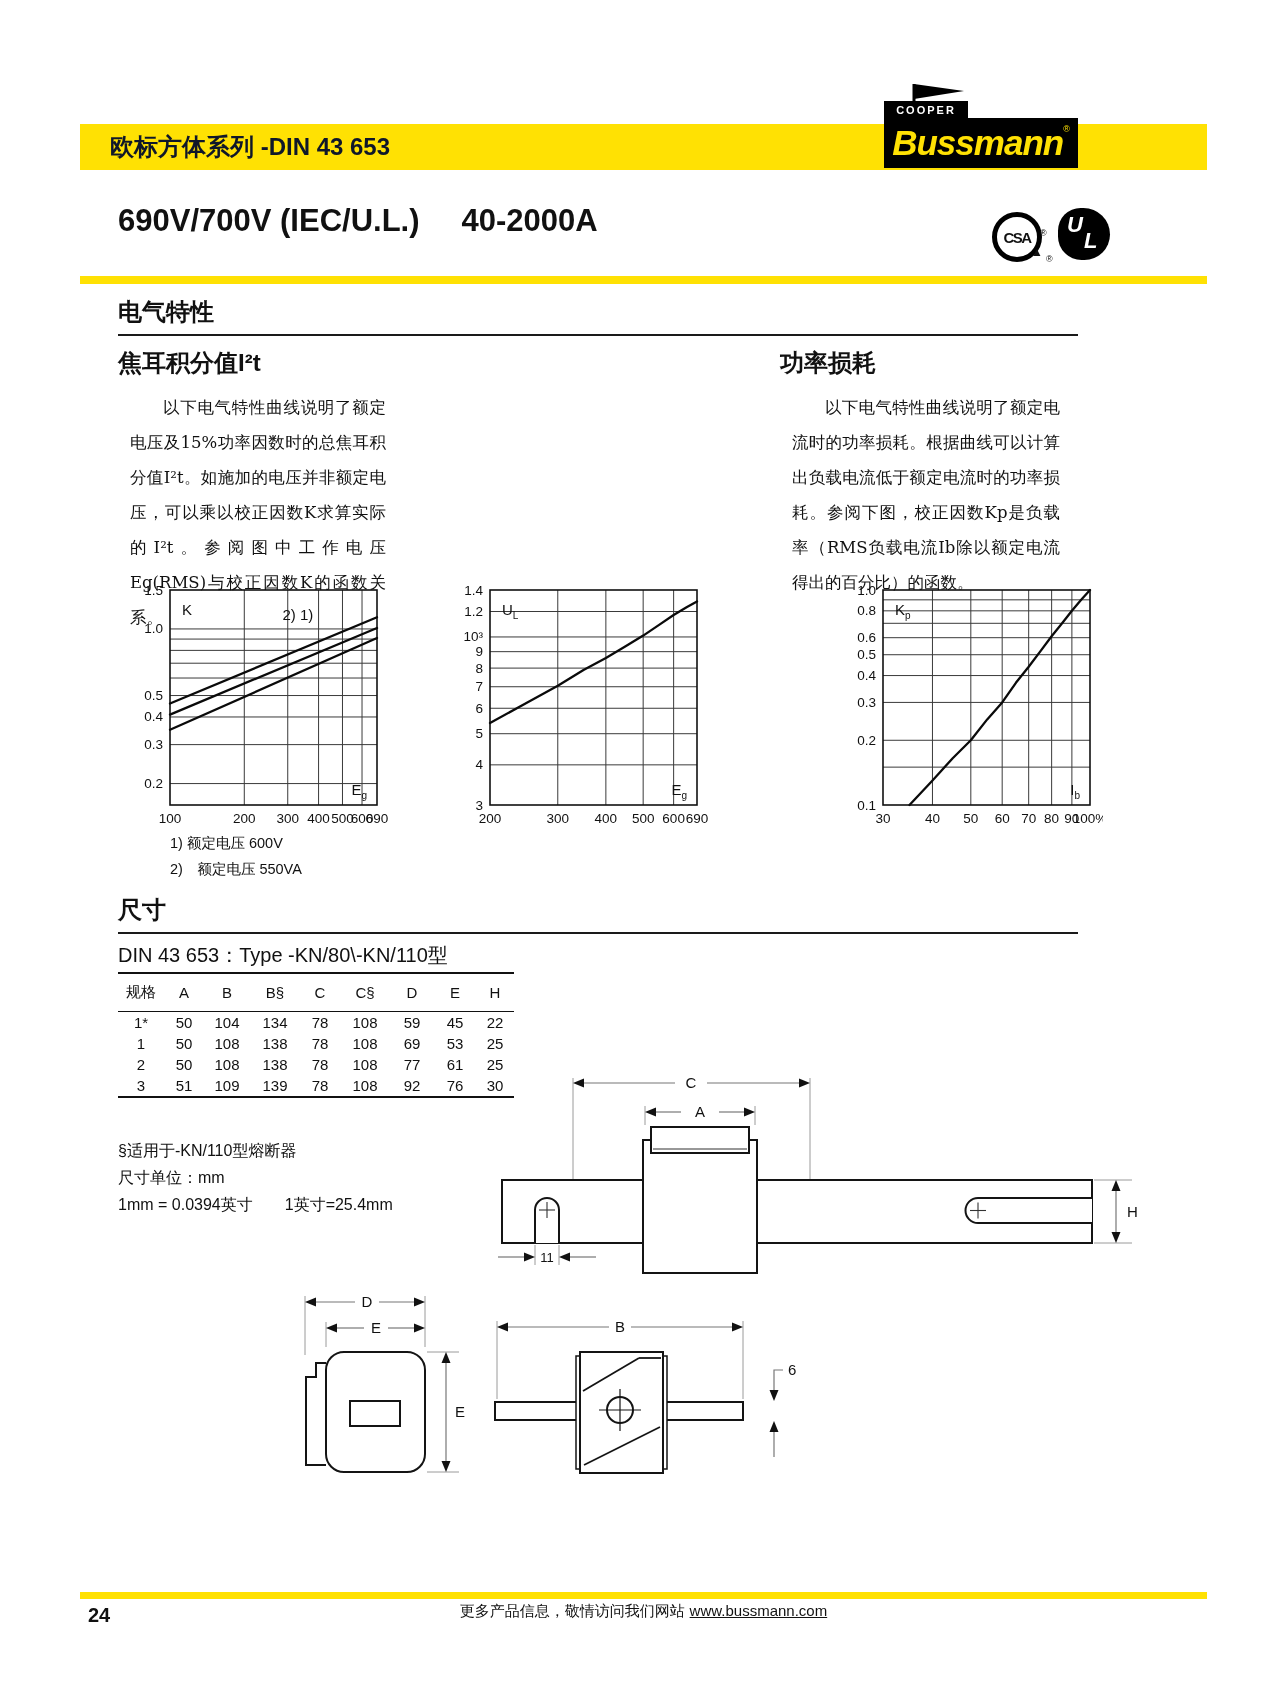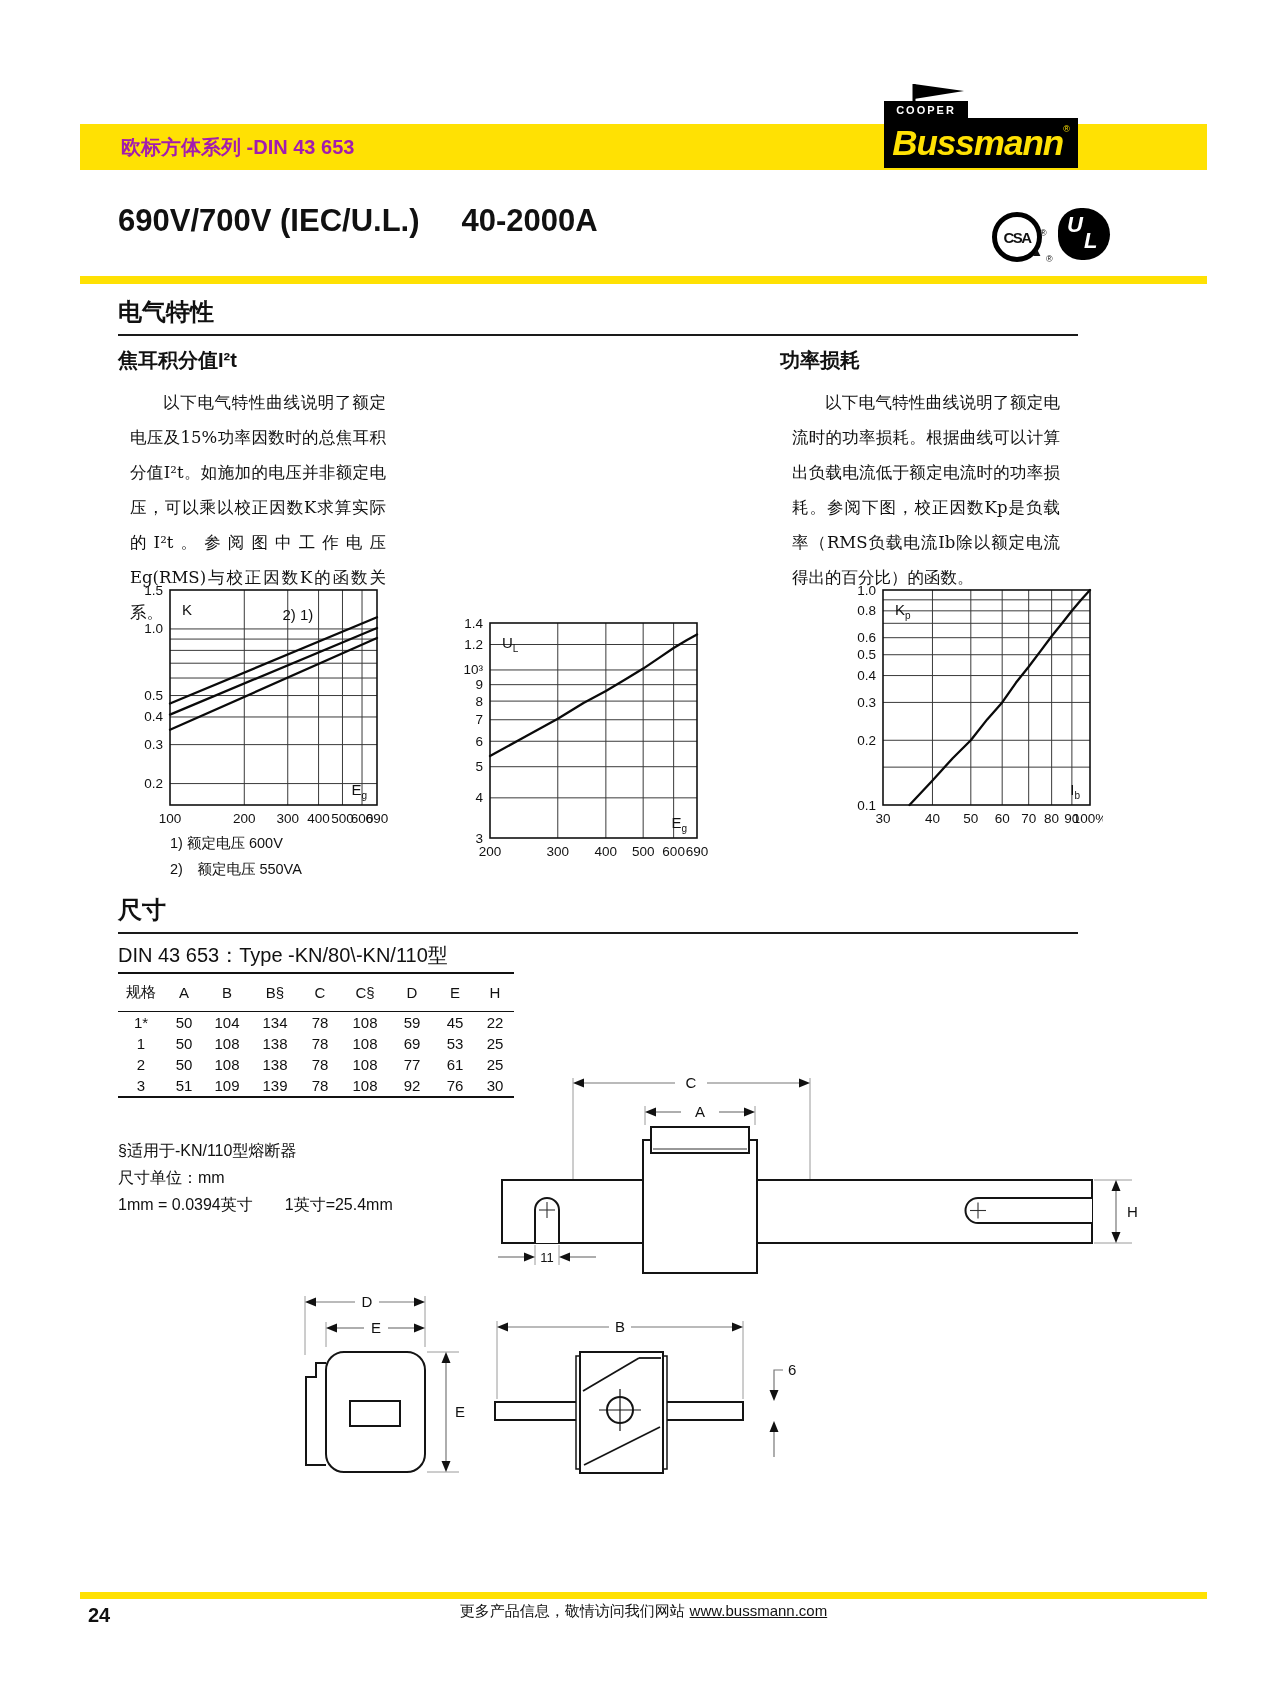--- a/index.html
+++ b/index.html
@@ -2,21 +2,21 @@
 <html><head>
 <meta charset="utf-8">
 <style>
   html,body{margin:0;padding:0;background:#ffffff;}
   .page{position:relative;width:1287px;height:1689px;background:#fff;overflow:hidden;
         font-family:"Liberation Sans","DejaVu Sans",sans-serif;color:#111;}
   .abs{position:absolute;}
 
   
   .topbar{position:absolute;left:80px;top:124px;width:1127px;height:46px;background:#FFE103;}
-  .topbar span{display:block;padding-left:41px;line-height:46px;font-size:20px;font-weight:bold;color:#a21caf;}
+  .topbar span{display:block;padding-left:30px;line-height:46px;font-size:24px;font-weight:bold;color:#0f172a;}
   .brandbox{position:absolute;left:884px;top:118px;width:194px;height:50px;background:#000;
             display:flex;align-items:center;justify-content:center;}
   .brandbox .bm{color:#FFE103;font-size:35px;font-weight:bold;font-style:italic;letter-spacing:-1px;}
   .brandbox .reg{color:#FFE103;font-size:9px;align-self:flex-start;margin-top:6px;}
   .pagetitle{position:absolute;left:118px;top:203px;font-size:31px;font-weight:bold;letter-spacing:0;}
   .pagetitle .gap{display:inline-block;width:42px;}
   .yellowline{position:absolute;left:80px;top:276px;width:1127px;height:8px;background:#FFE103;}
 
   
   .csa{position:absolute;left:992px;top:212px;width:40px;height:40px;border:5px solid #000;border-radius:50%;
@@ -27,21 +27,21 @@
           color:#fff;font-weight:bold;font-style:italic;}
   .ulmark .u{position:absolute;left:9px;top:4px;font-size:22px;}
   .ulmark .l{position:absolute;left:26px;top:20px;font-size:22px;}
 
   
   .secline{position:absolute;height:2px;background:#1a1a1a;}
   .sectitle{position:absolute;font-size:24px;font-weight:bold;text-align:center;}
 
   
   .col{position:absolute;top:347px;}
-  .col h3{margin:0 0 10px 0;font-size:20px;font-weight:bold;font-family:"Liberation Sans",sans-serif;}
+  .col h3{margin:0 0 10px 0;font-size:24px;font-weight:bold;font-family:"Liberation Sans",sans-serif;}
   .col p{margin:12px;font-size:16.5px;line-height:2.12;text-align:justify;text-indent:2em;
          font-family:"DejaVu Serif","Liberation Serif",serif;}
 
   
   .chart{position:absolute;}
   .chart text{font-family:"Liberation Sans",sans-serif;fill:#111;}
   .chart .tick{font-size:13.5px;}
   .chart .axlabel{font-size:15px;}
   .footnotes{position:absolute;left:170px;top:830px;font-size:14.5px;line-height:26px;}
 
@@ -144,21 +144,21 @@
         <text x="214.4825031048102" y="239" text-anchor="middle" class="tick">500</text>
         <text x="234.02179582485465" y="239" text-anchor="middle" class="tick">600</text>
         <text x="249" y="239" text-anchor="middle" class="tick">690</text>
         <polyline points="42.0,119.5 249.0,33.2" fill="none" stroke="#0a0a0a" stroke-width="2.3" stroke-linejoin="round" stroke-linecap="round"></polyline>
         <polyline points="42.0,130.6 249.0,44.0" fill="none" stroke="#0a0a0a" stroke-width="2.3" stroke-linejoin="round" stroke-linecap="round"></polyline>
         <polyline points="42.0,145.8 249.0,54.0" fill="none" stroke="#0a0a0a" stroke-width="2.3" stroke-linejoin="round" stroke-linecap="round"></polyline>
         <text x="54" y="31" text-anchor="start" class="axlabel"><tspan>K</tspan></text>
         <text x="239" y="211" text-anchor="end" class="axlabel"><tspan>E</tspan><tspan dy="4" font-size="10">g</tspan></text>
         <text x="169.9519602988297" y="35.79531812423869" text-anchor="middle" class="axlabel">2) 1)</text>
       </svg></div>
-  <div class="chart" style="left:448px;top:617px;"><svg width="262" height="248">
+  <div class="chart" style="left:448px;top:584px;"><svg width="262" height="248">
         <line x1="109.77537457936452" y1="6" x2="109.77537457936452" y2="221" stroke="#3a3a3a" stroke-width="1"></line>
         <line x1="157.86276811899802" y1="6" x2="157.86276811899802" y2="221" stroke="#3a3a3a" stroke-width="1"></line>
         <line x1="195.1622483279233" y1="6" x2="195.1622483279233" y2="221" stroke="#3a3a3a" stroke-width="1"></line>
         <line x1="225.63814269836251" y1="6" x2="225.63814269836251" y2="221" stroke="#3a3a3a" stroke-width="1"></line>
         <line x1="42" y1="27.514818952893513" x2="249" y2="27.514818952893513" stroke="#3a3a3a" stroke-width="1"></line>
         <line x1="42" y1="52.961448770078334" x2="249" y2="52.961448770078334" stroke="#3a3a3a" stroke-width="1"></line>
         <line x1="42" y1="67.66662179754621" x2="249" y2="67.66662179754621" stroke="#3a3a3a" stroke-width="1"></line>
         <line x1="42" y1="84.10560663179403" x2="249" y2="84.10560663179403" stroke="#3a3a3a" stroke-width="1"></line>
         <line x1="42" y1="102.74259052355323" x2="249" y2="102.74259052355323" stroke="#3a3a3a" stroke-width="1"></line>
         <line x1="42" y1="124.25740947644674" x2="249" y2="124.25740947644674" stroke="#3a3a3a" stroke-width="1"></line>

